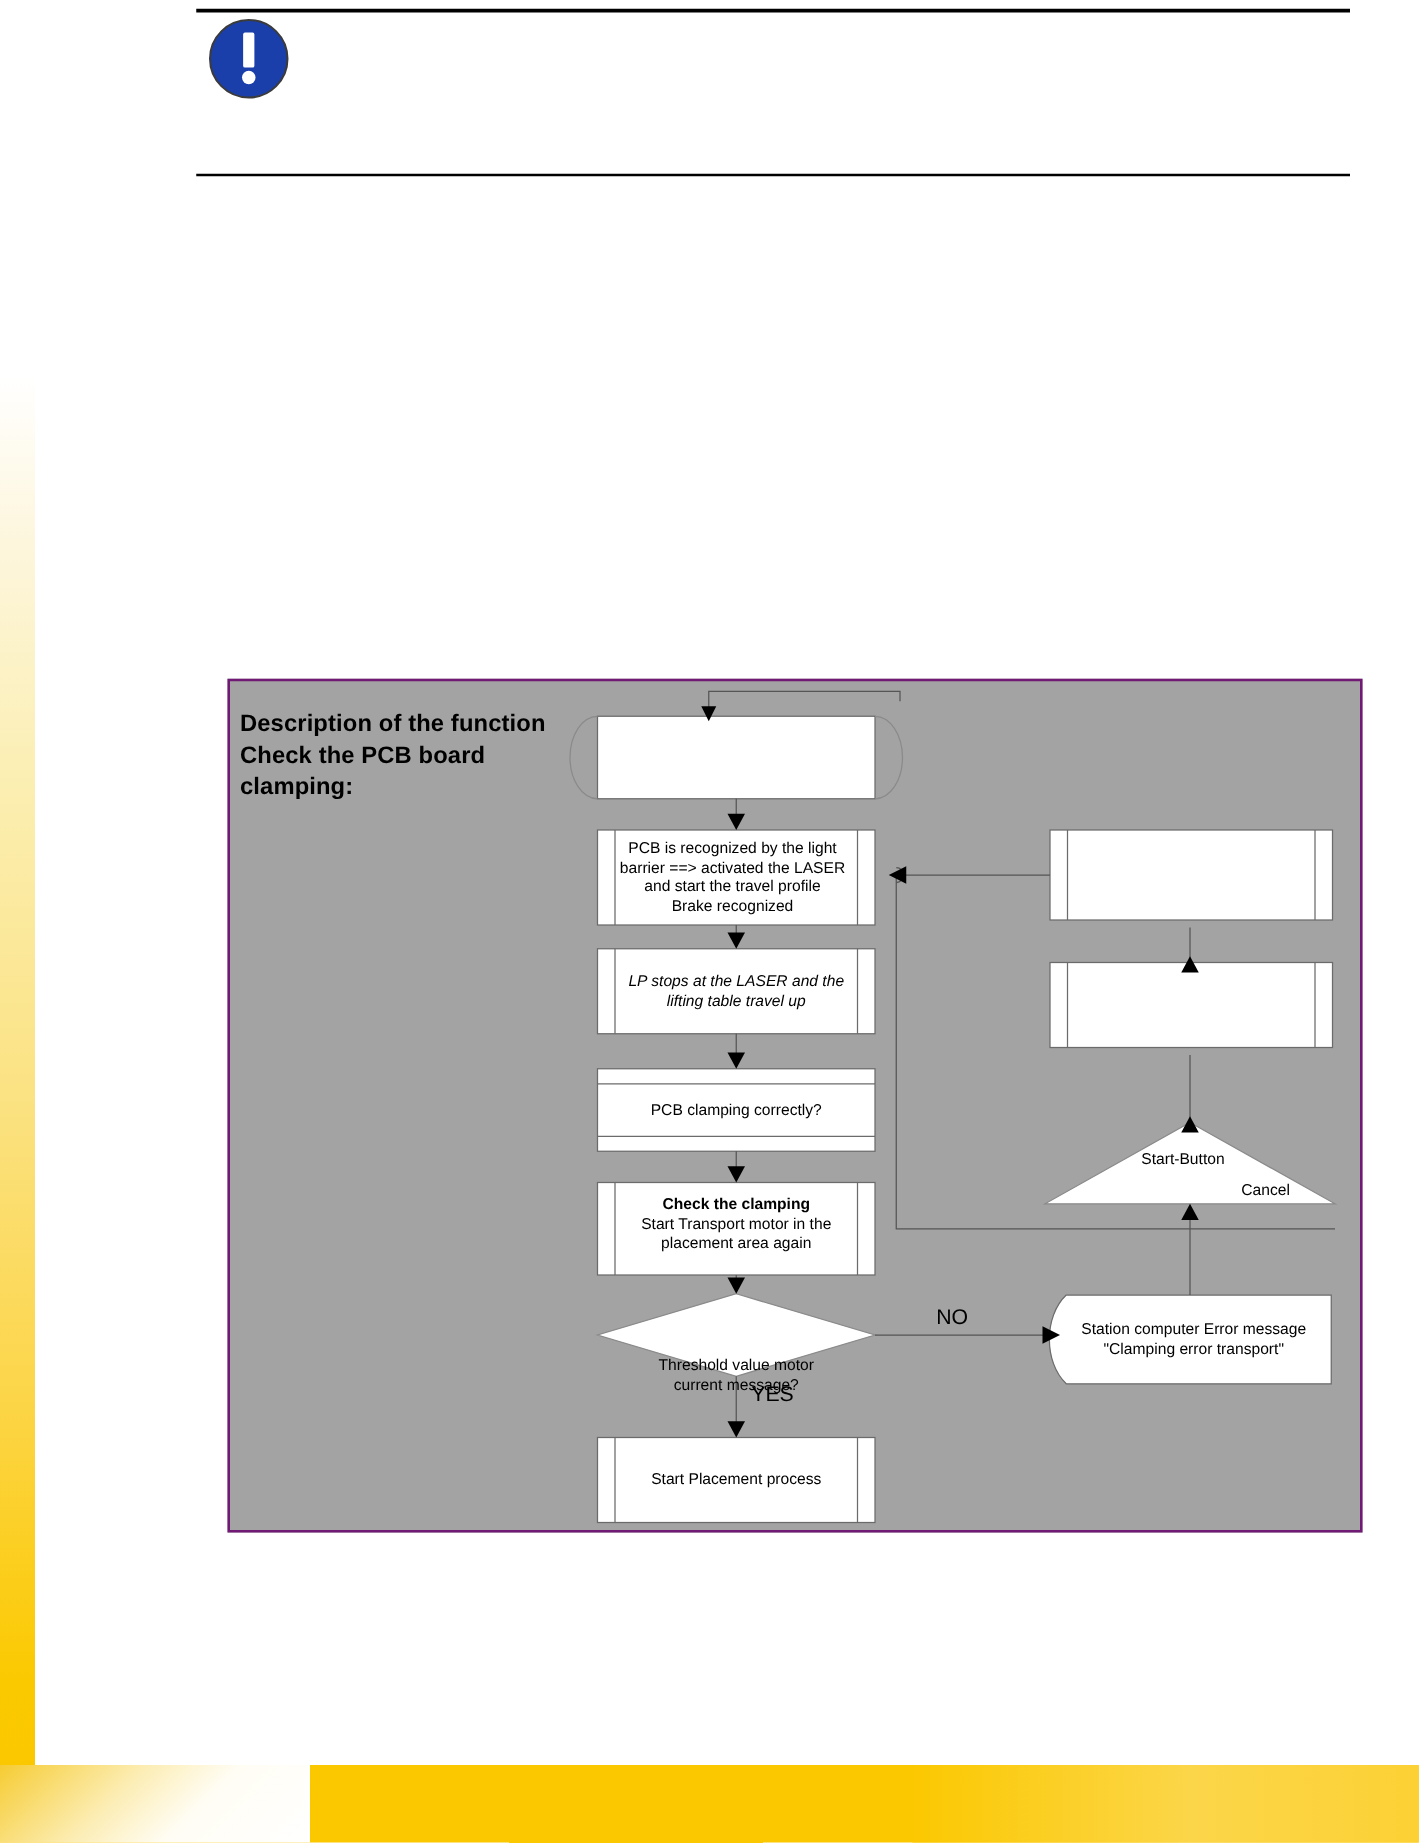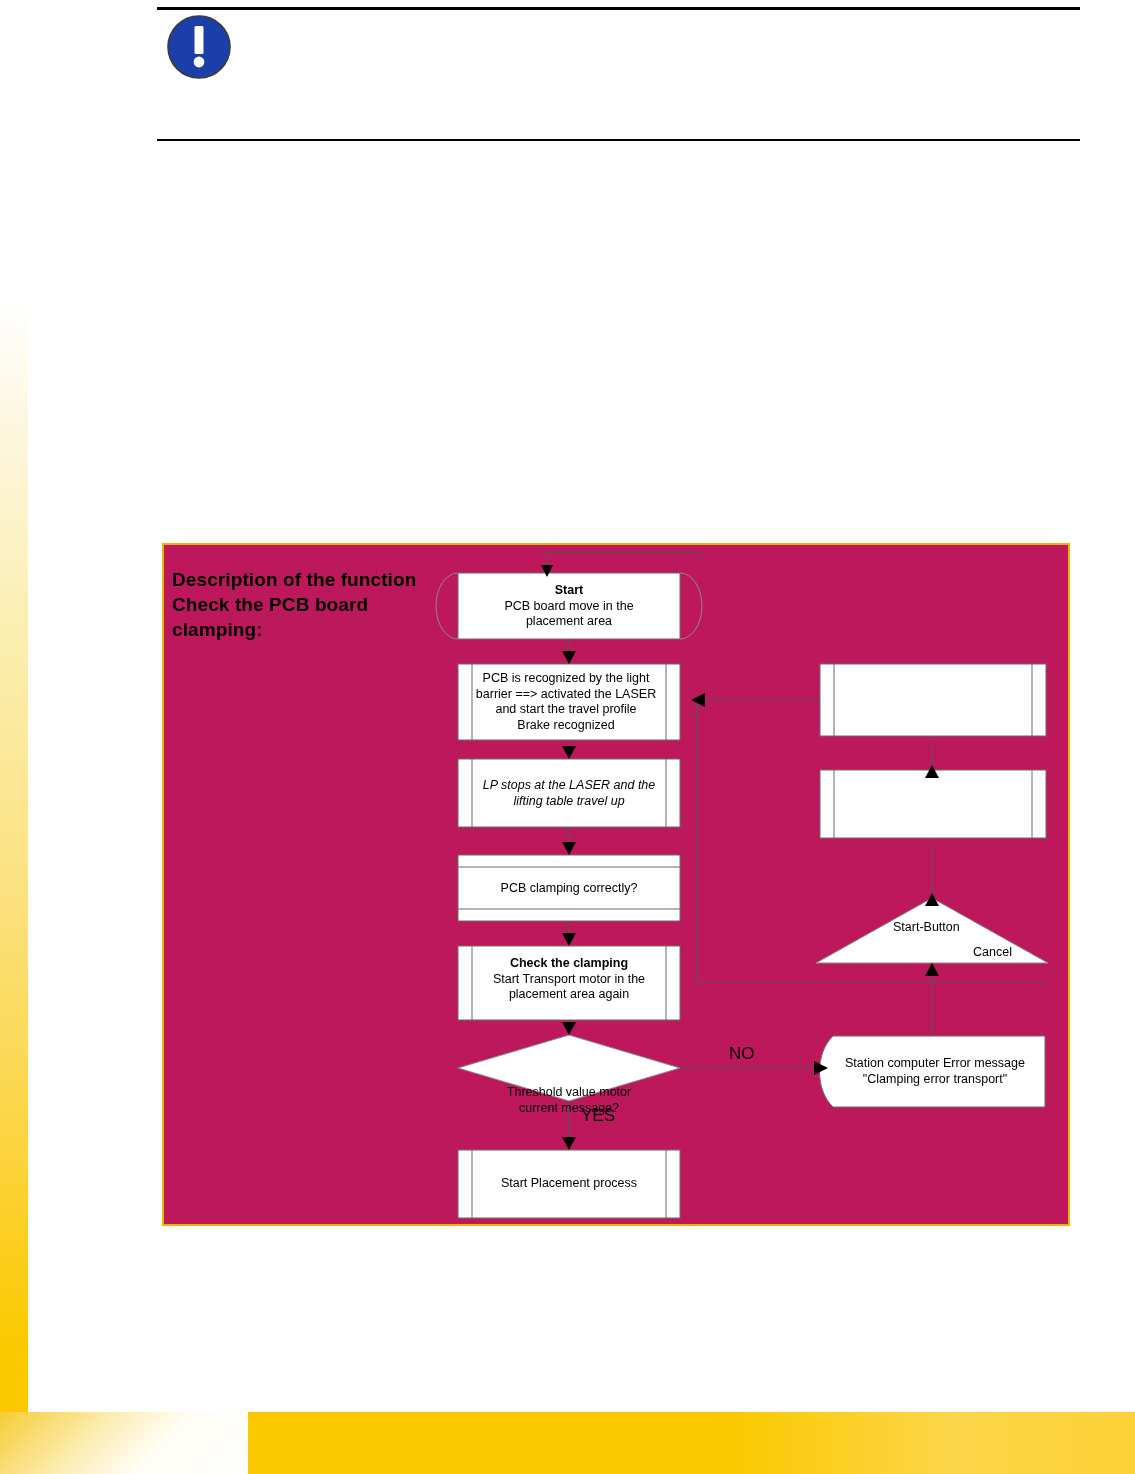--- a/index.html
+++ b/index.html
@@ -71,26 +71,26 @@
     position: absolute;
     left: 166px;
     top: 14px;
     width: 66px;
     height: 66px;
   }
 
   
   #diagram {
     position: absolute;
-    left: 162px;
+    left: 182px;
     top: 543px;
     width: 908px;
     height: 683px;
-    border: 2px solid #eab308;
-    background: #be185d;
+    border: 2px solid #701a75;
+    background: #a3a3a3;
     box-sizing: border-box;
   }
   #diagram-svg {
     position: absolute;
     left: 0;
     top: 0;
   }
 
   .dg-title {
     position: absolute;
@@ -249,25 +249,20 @@
         <polygon points="405,605 398,592 412,592"></polygon>
         <polygon points="664,523 650,516 650,530"></polygon>
         <polygon points="768,418 761,431 775,431"></polygon>
         <polygon points="768,348 761,361 775,361"></polygon>
         <polygon points="768,220 761,233 775,233"></polygon>
         <polygon points="527,155 541,148 541,162"></polygon>
       </g>
     </g>
   </svg>
 
-  <div class="node-text" style="left:298px; top:38px; width:214px;">
-    <b>Start</b><br>
-    <span>PCB board move in the</span><br>
-    <span>placement area</span>
-  </div>
 
   <div class="node-text" style="left:294px; top:126px; width:216px;">
     <span>PCB is recognized  by the light</span><br>
     <span>barrier  ==&gt;  activated the LASER</span><br>
     <span>and start the travel profile</span><br>
     <span>Brake recognized</span>
   </div>
 
   <div class="node-text" style="left:298px; top:233px; width:214px;font-style:italic;">
     <span>LP stops at the LASER and the</span><br>

